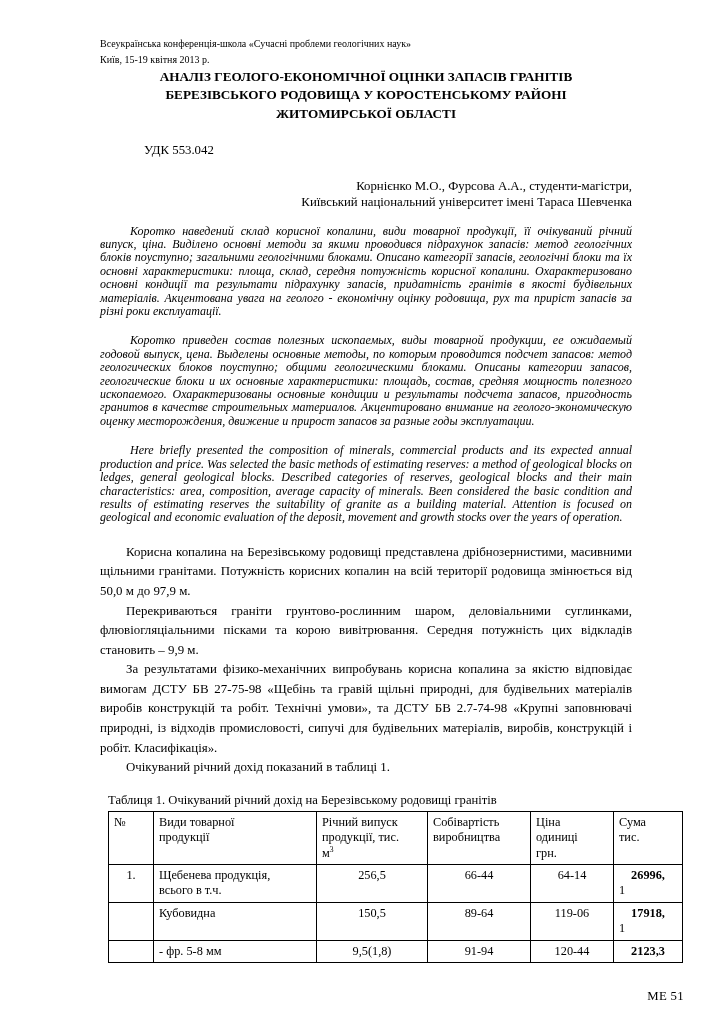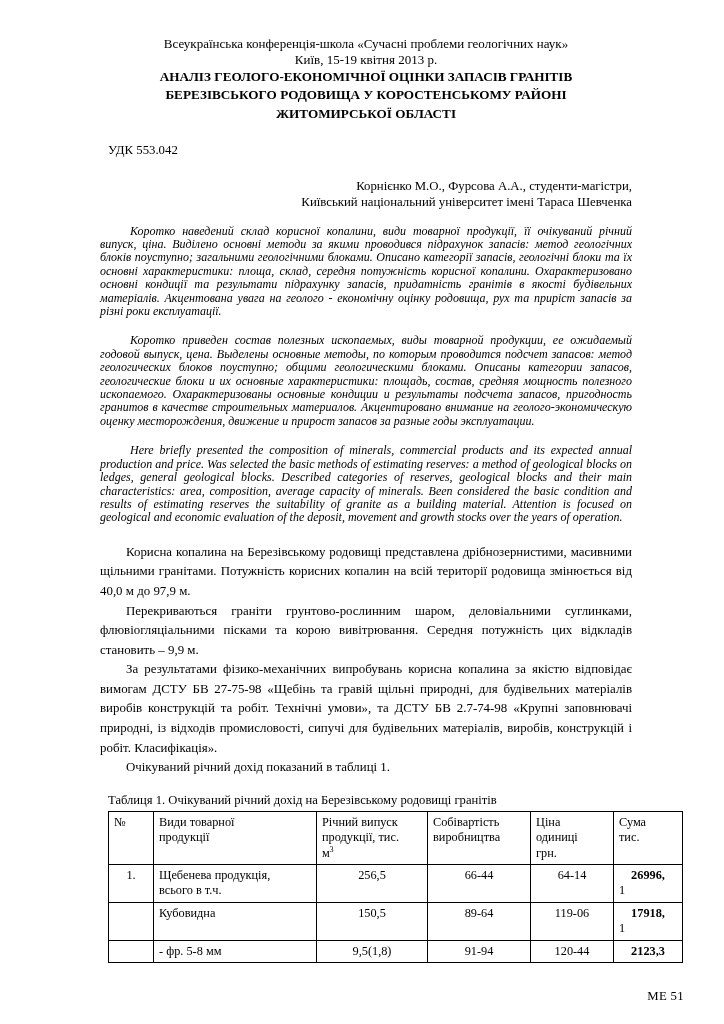--- a/index.html
+++ b/index.html
@@ -18,38 +18,38 @@
   .page {
     position: relative;
     width: 724px;
     height: 1024px;
     box-sizing: border-box;
     padding: 36px 92px 0 100px;
   }
 
   
   .conf-line {
-    text-align: center;
-    font-size: 13px;
+    font-size: 10px;
     line-height: 15.6px;
   }
   .title {
     text-align: center;
     font-weight: bold;
     font-size: 13.2px;
     line-height: 16.2px;
     margin-top: 2px;
   }
 
   
   .udc {
     margin-top: 20px;
     font-size: 12.8px;
     line-height: 16px;
     padding-left: 8px;
+    margin-left: 36px;
   }
 
   
   .authors {
     margin-top: 20px;
     text-align: right;
     font-size: 12.8px;
     line-height: 16.4px;
   }
 
@@ -148,21 +148,21 @@
 
   <div class="authors">
     <div>Корнієнко М.О., Фурсова А.А., студенти-магістри,</div>
     <div>Київський національний університет імені Тараса Шевченка</div>
   </div>
 
   <div class="abstract uk">Коротко наведений склад корисної копалини, види товарної продукції, її очікуваний річний випуск, ціна. Виділено основні методи за якими проводився підрахунок запасів: метод геологічних блоків поуступно; загальними геологічними блоками. Описано категорії запасів, геологічні блоки та їх основні характеристики: площа, склад, середня потужність корисної копалини. Охарактеризовано основні кондиції та результати підрахунку запасів, придатність гранітів в якості будівельних матеріалів. Акцентована увага на геолого - економічну оцінку родовища, рух та приріст запасів за різні роки експлуатації.</div>
   <div class="abstract ru">Коротко приведен состав полезных ископаемых, виды товарной продукции, ее ожидаемый годовой выпуск, цена. Выделены основные методы, по которым проводится подсчет запасов: метод геологических блоков поуступно; общими геологическими блоками. Описаны категории запасов, геологические блоки и их основные характеристики: площадь, состав, средняя мощность полезного ископаемого. Охарактеризованы основные кондиции и результаты подсчета запасов, пригодность гранитов в качестве строительных материалов. Акцентировано внимание на геолого-экономическую оценку месторождения, движение и прирост запасов за разные годы эксплуатации.</div>
   <div class="abstract en">Here briefly presented the composition of minerals, commercial products and its expected annual production and price. Was selected the basic methods of estimating reserves: a method of geological blocks on ledges, general geological blocks. Described categories of reserves, geological blocks and their main characteristics: area, composition, average capacity of minerals. Been considered the basic condition and results of estimating reserves the suitability of granite as a building material. Attention is focused on geological and economic evaluation of the deposit, movement and growth stocks over the years of operation.</div>
 
-  <div class="body-par first">Корисна копалина на Березівському родовищі представлена дрібнозернистими, масивними щільними гранітами. Потужність корисних копалин на всій території родовища змінюється від 40,0 м до 97,9 м.</div>
+  <div class="body-par first">Корисна копалина на Березівському родовищі представлена дрібнозернистими, масивними щільними гранітами. Потужність корисних копалин на всій території родовища змінюється від 50,0 м до 97,9 м.</div>
   <div class="body-par">Перекриваються граніти грунтово-рослинним шаром, деловіальними суглинками, флювіогляціальними пісками та корою вивітрювання. Середня потужність цих відкладів становить – 9,9 м.</div>
   <div class="body-par">За результатами фізико-механічних випробувань корисна копалина за якістю відповідає вимогам ДСТУ БВ 27-75-98 «Щебінь та гравій щільні природні, для будівельних матеріалів виробів конструкцій та робіт. Технічні умови», та ДСТУ БВ 2.7-74-98 «Крупні заповнювачі природні, із відходів промисловості, сипучі для будівельних матеріалів, виробів, конструкцій і робіт. Класифікація».</div>
   <div class="body-par">Очікуваний річний дохід показаний в таблиці 1.</div>
 
   <div class="table-caption">Таблиця 1. Очікуваний річний дохід на Березівському родовищі гранітів</div>
 
   <table class="data">
     <thead>
       <tr>
         <th class="col-no ctr">№</th>

